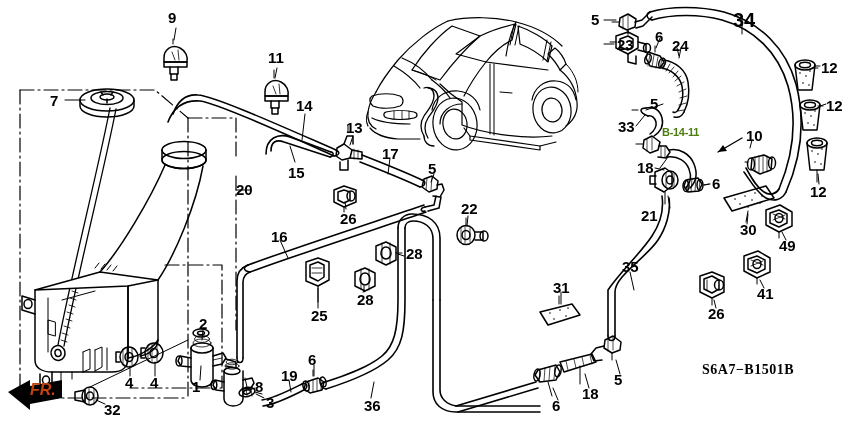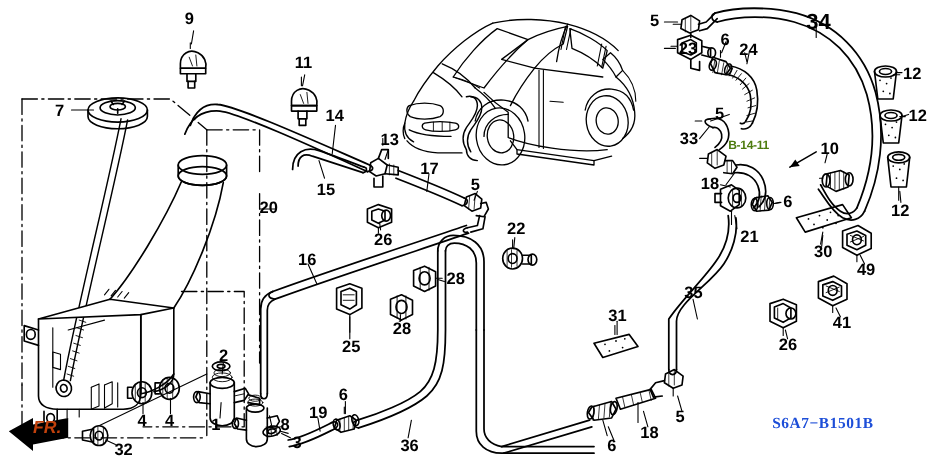--- a/index.html
+++ b/index.html
@@ -6,21 +6,21 @@
   html,body{margin:0;padding:0;background:#ffffff;}
   body{width:850px;height:425px;overflow:hidden;
        font-family:"Liberation Sans", sans-serif;}
   #stage{position:relative;width:850px;height:425px;background:#fff;}
   svg#art{position:absolute;left:0;top:0;width:850px;height:425px;}
   .num{position:absolute;font-family:"Liberation Sans",sans-serif;
        font-size:15px;font-weight:bold;color:#000;line-height:1;
        white-space:nowrap;}
   .num.big{font-size:20px;}
   .code{position:absolute;font-family:"Liberation Serif",serif;
-        font-size:14px;font-weight:bold;letter-spacing:.5px;color:#1d4ed8;margin-top:16px;}
+        font-size:14px;font-weight:bold;letter-spacing:.5px;color:#000000;}
   .ref{position:absolute;font-family:"Liberation Sans",sans-serif;
        font-size:11px;font-weight:bold;color:#4d7c0f;letter-spacing:-0.3px;}
   .frlabel{position:absolute;font-family:"Liberation Sans",sans-serif;
        font-size:16px;font-weight:bold;font-style:italic;color:#c2410c;}
 </style>
 </head>
 <body>
 
 <div id="stage">
 
@@ -702,21 +702,21 @@
 <span class="num" style="left:672px;top:38px;">24</span>
 <span class="num big" style="left:733px;top:10px;">34</span>
 <span class="num" style="left:650px;top:96px;">5</span>
 <span class="num" style="left:821px;top:60px;">12</span>
 <span class="num" style="left:826px;top:98px;">12</span>
 <span class="num" style="left:810px;top:184px;">12</span>
 <span class="num" style="left:618px;top:119px;text-align:right;">33</span>
 <span class="num" style="left:746px;top:128px;">10</span>
 <span class="num" style="left:637px;top:160px;">18</span>
 <span class="num" style="left:712px;top:176px;">6</span>
-<span class="num" style="left:673px;top:208px;text-align:center;">21</span>
+<span class="num" style="left:641px;top:208px;text-align:center;">21</span>
 <span class="num" style="left:740px;top:222px;">30</span>
 <span class="num" style="left:779px;top:238px;">49</span>
 <span class="num" style="left:757px;top:286px;">41</span>
 <span class="num" style="left:708px;top:306px;">26</span>
 <span class="num" style="left:622px;top:259px;">35</span>
 <span class="num" style="left:553px;top:280px;">31</span>
 <span class="num" style="left:582px;top:386px;">18</span>
 <span class="num" style="left:552px;top:398px;">6</span>
 <span class="num" style="left:614px;top:372px;">5</span>
 

